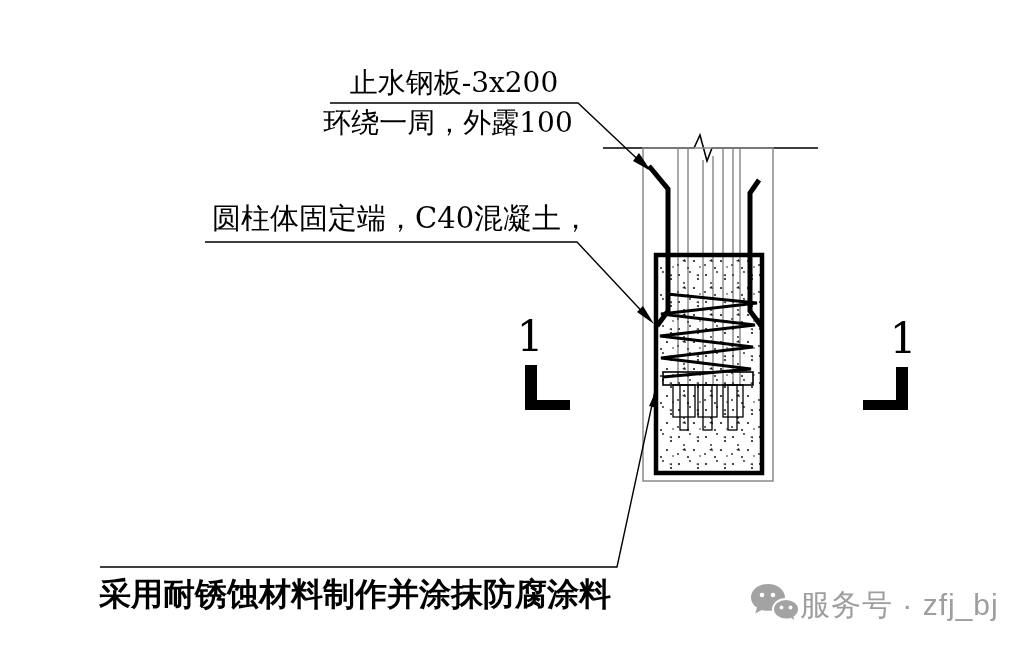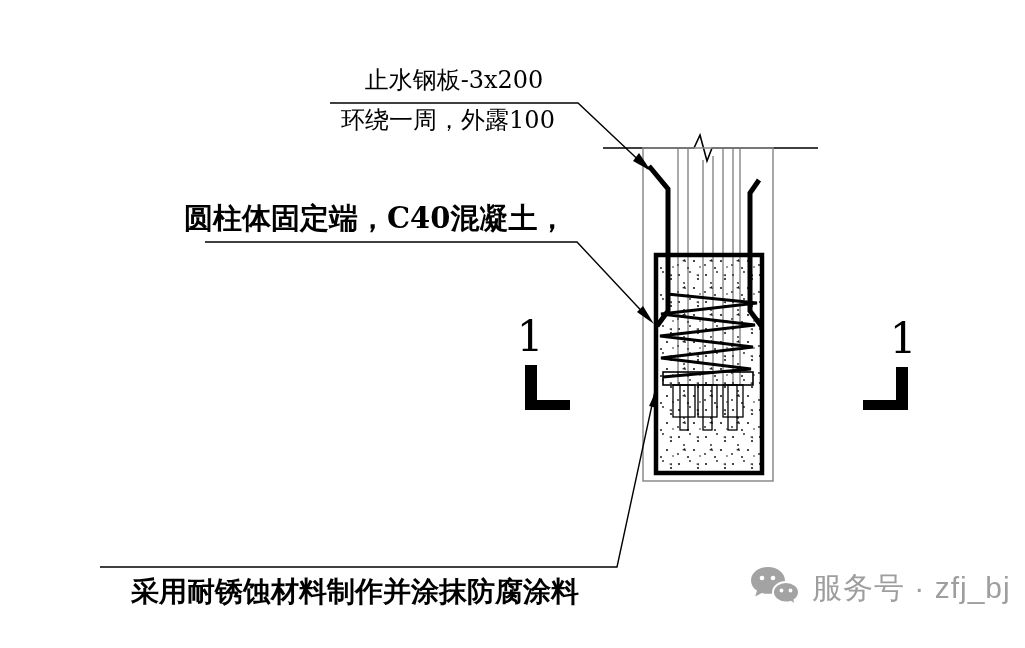--- a/index.html
+++ b/index.html
@@ -5,30 +5,30 @@
   html,body{margin:0;padding:0;background:#fff;}
   .canvas{
     position:relative;width:1025px;height:648px;background:#ffffff;overflow:hidden;
     font-family:"DejaVu Serif","Liberation Serif",serif;
   }
   .layer{position:absolute;left:0;top:0;}
   .callout-line{
     position:absolute;color:#000;text-align:center;white-space:nowrap;
     font-family:"DejaVu Serif","Liberation Serif",serif;line-height:1.2;
   }
-  .c1{font-size:24px;}
+  .c1{font-size:28px;}
   .c2{font-size:29px;}
   .c3a{font-size:30px;}
-  .c3b{font-size:28px;font-weight:bold;}
+  .c3b{font-size:32px;font-weight:bold;}
   .section-num{
     position:absolute;font-size:42px;color:#000;text-align:center;
     font-family:"DejaVu Serif","Liberation Serif",serif;
   }
   .watermark{
-    position:absolute;left:748px;top:565px;display:flex;align-items:center;gap:12px;
+    position:absolute;left:748px;top:582px;display:flex;align-items:center;gap:0;
   }
   .watermark .wm-text{
     font-family:"Liberation Sans","DejaVu Sans",sans-serif;
     font-size:30px;color:#9e9e9e;letter-spacing:1px;white-space:nowrap;
   }
 </style>
 </head>
 <body>
 
 <div class="canvas">
@@ -98,21 +98,21 @@
     </g>
     <g fill="#000">
       <rect x="896" y="367" width="12" height="43"></rect>
       <rect x="863" y="400" width="45" height="10"></rect>
     </g>
   </svg>
 
   <div class="callout-line c1" style="left:330px;top:66px;width:248px;">止水钢板-3x200</div>
   <div class="callout-line c1" style="left:318px;top:106px;width:260px;">环绕一周，外露100</div>
 
-  <div class="callout-line c2" style="left:184px;top:201px;width:378px;font-weight:bold;">圆柱体固定端，C40混凝土，</div>
+  <div class="callout-line c2" style="left:212px;top:201px;width:378px;">圆柱体固定端，C40混凝土，</div>
 
   <div class="callout-line c3b" style="left:95px;top:575px;width:520px;">采用耐锈蚀材料制作并涂抹防腐涂料</div>
 
   <div class="section-num" style="left:505px;top:312px;width:50px;">1</div>
   <div class="section-num" style="left:878px;top:314px;width:50px;">1</div>
 
   <div class="watermark">
     <svg width="52" height="46" viewBox="0 0 52 46">
       <path d="M20,2 C10.6,2 3,8 3,15.4 C3,19.6 5.3,23.2 9,25.6 L7.2,31.5 L13.8,27.9 C15.7,28.5 17.8,28.8 20,28.8 C29.4,28.8 37,22.8 37,15.4 C37,8 29.4,2 20,2 Z" fill="#a3a3a3"></path>
       <circle cx="14" cy="13" r="2.3" fill="#ffffff"></circle>

